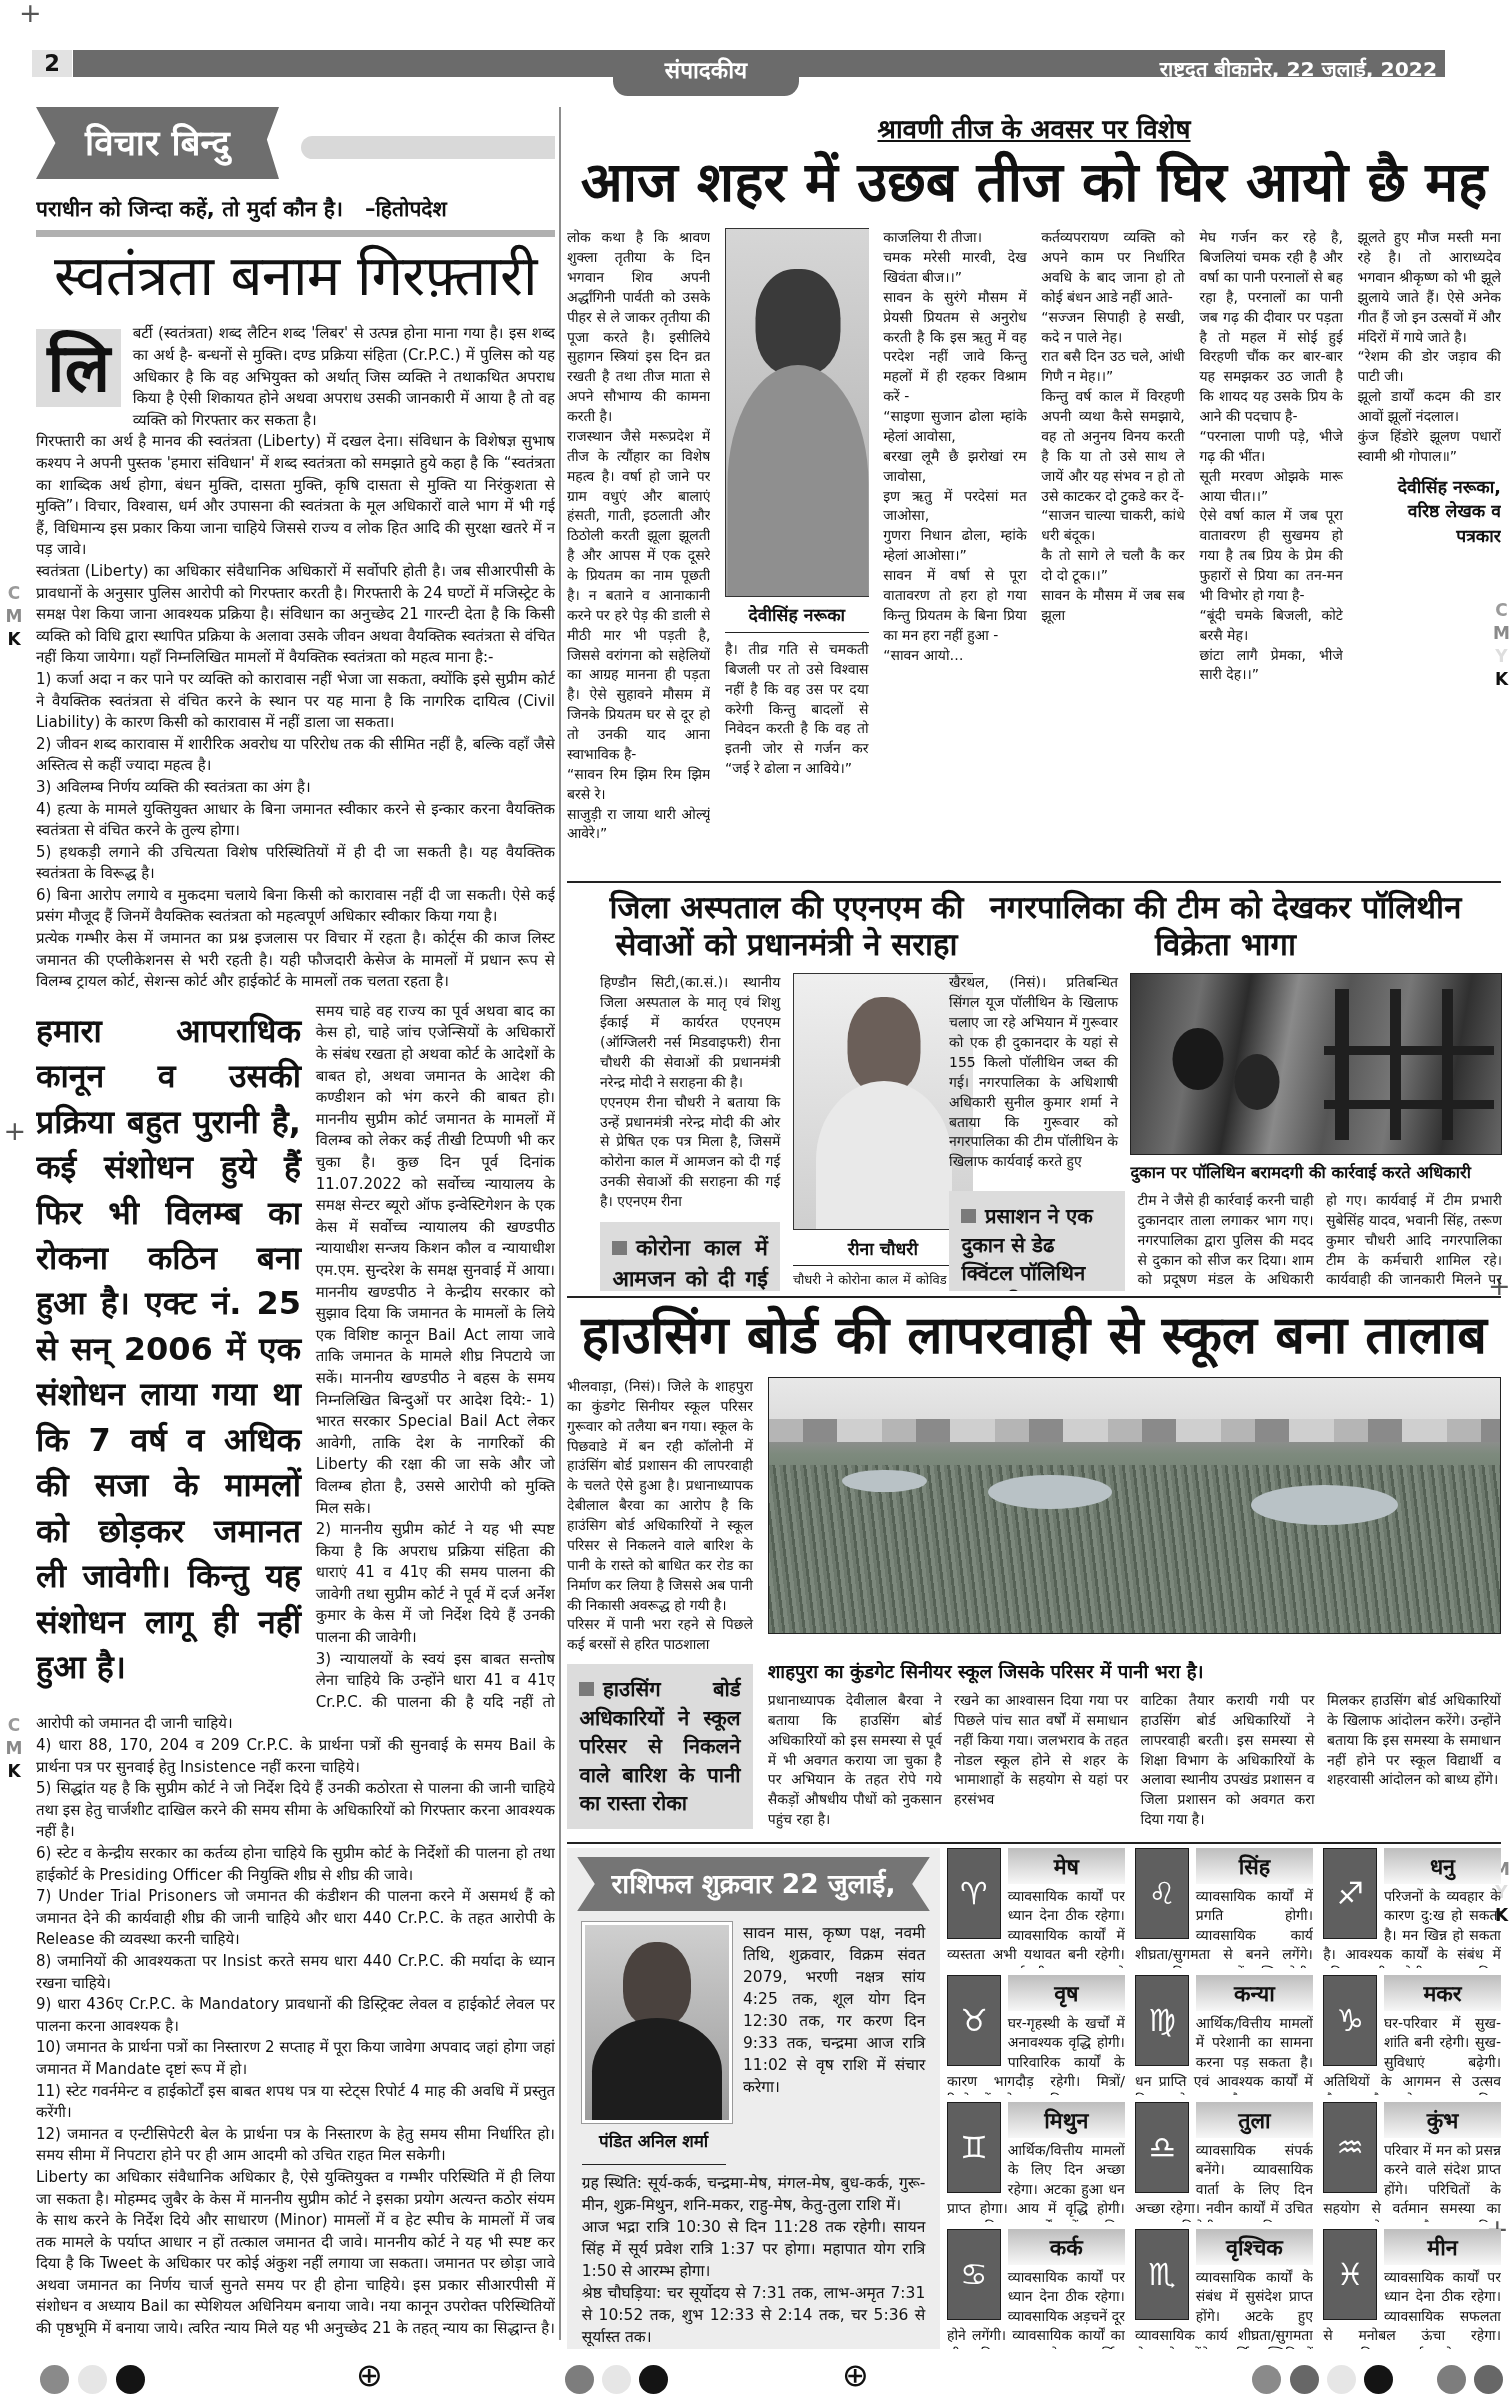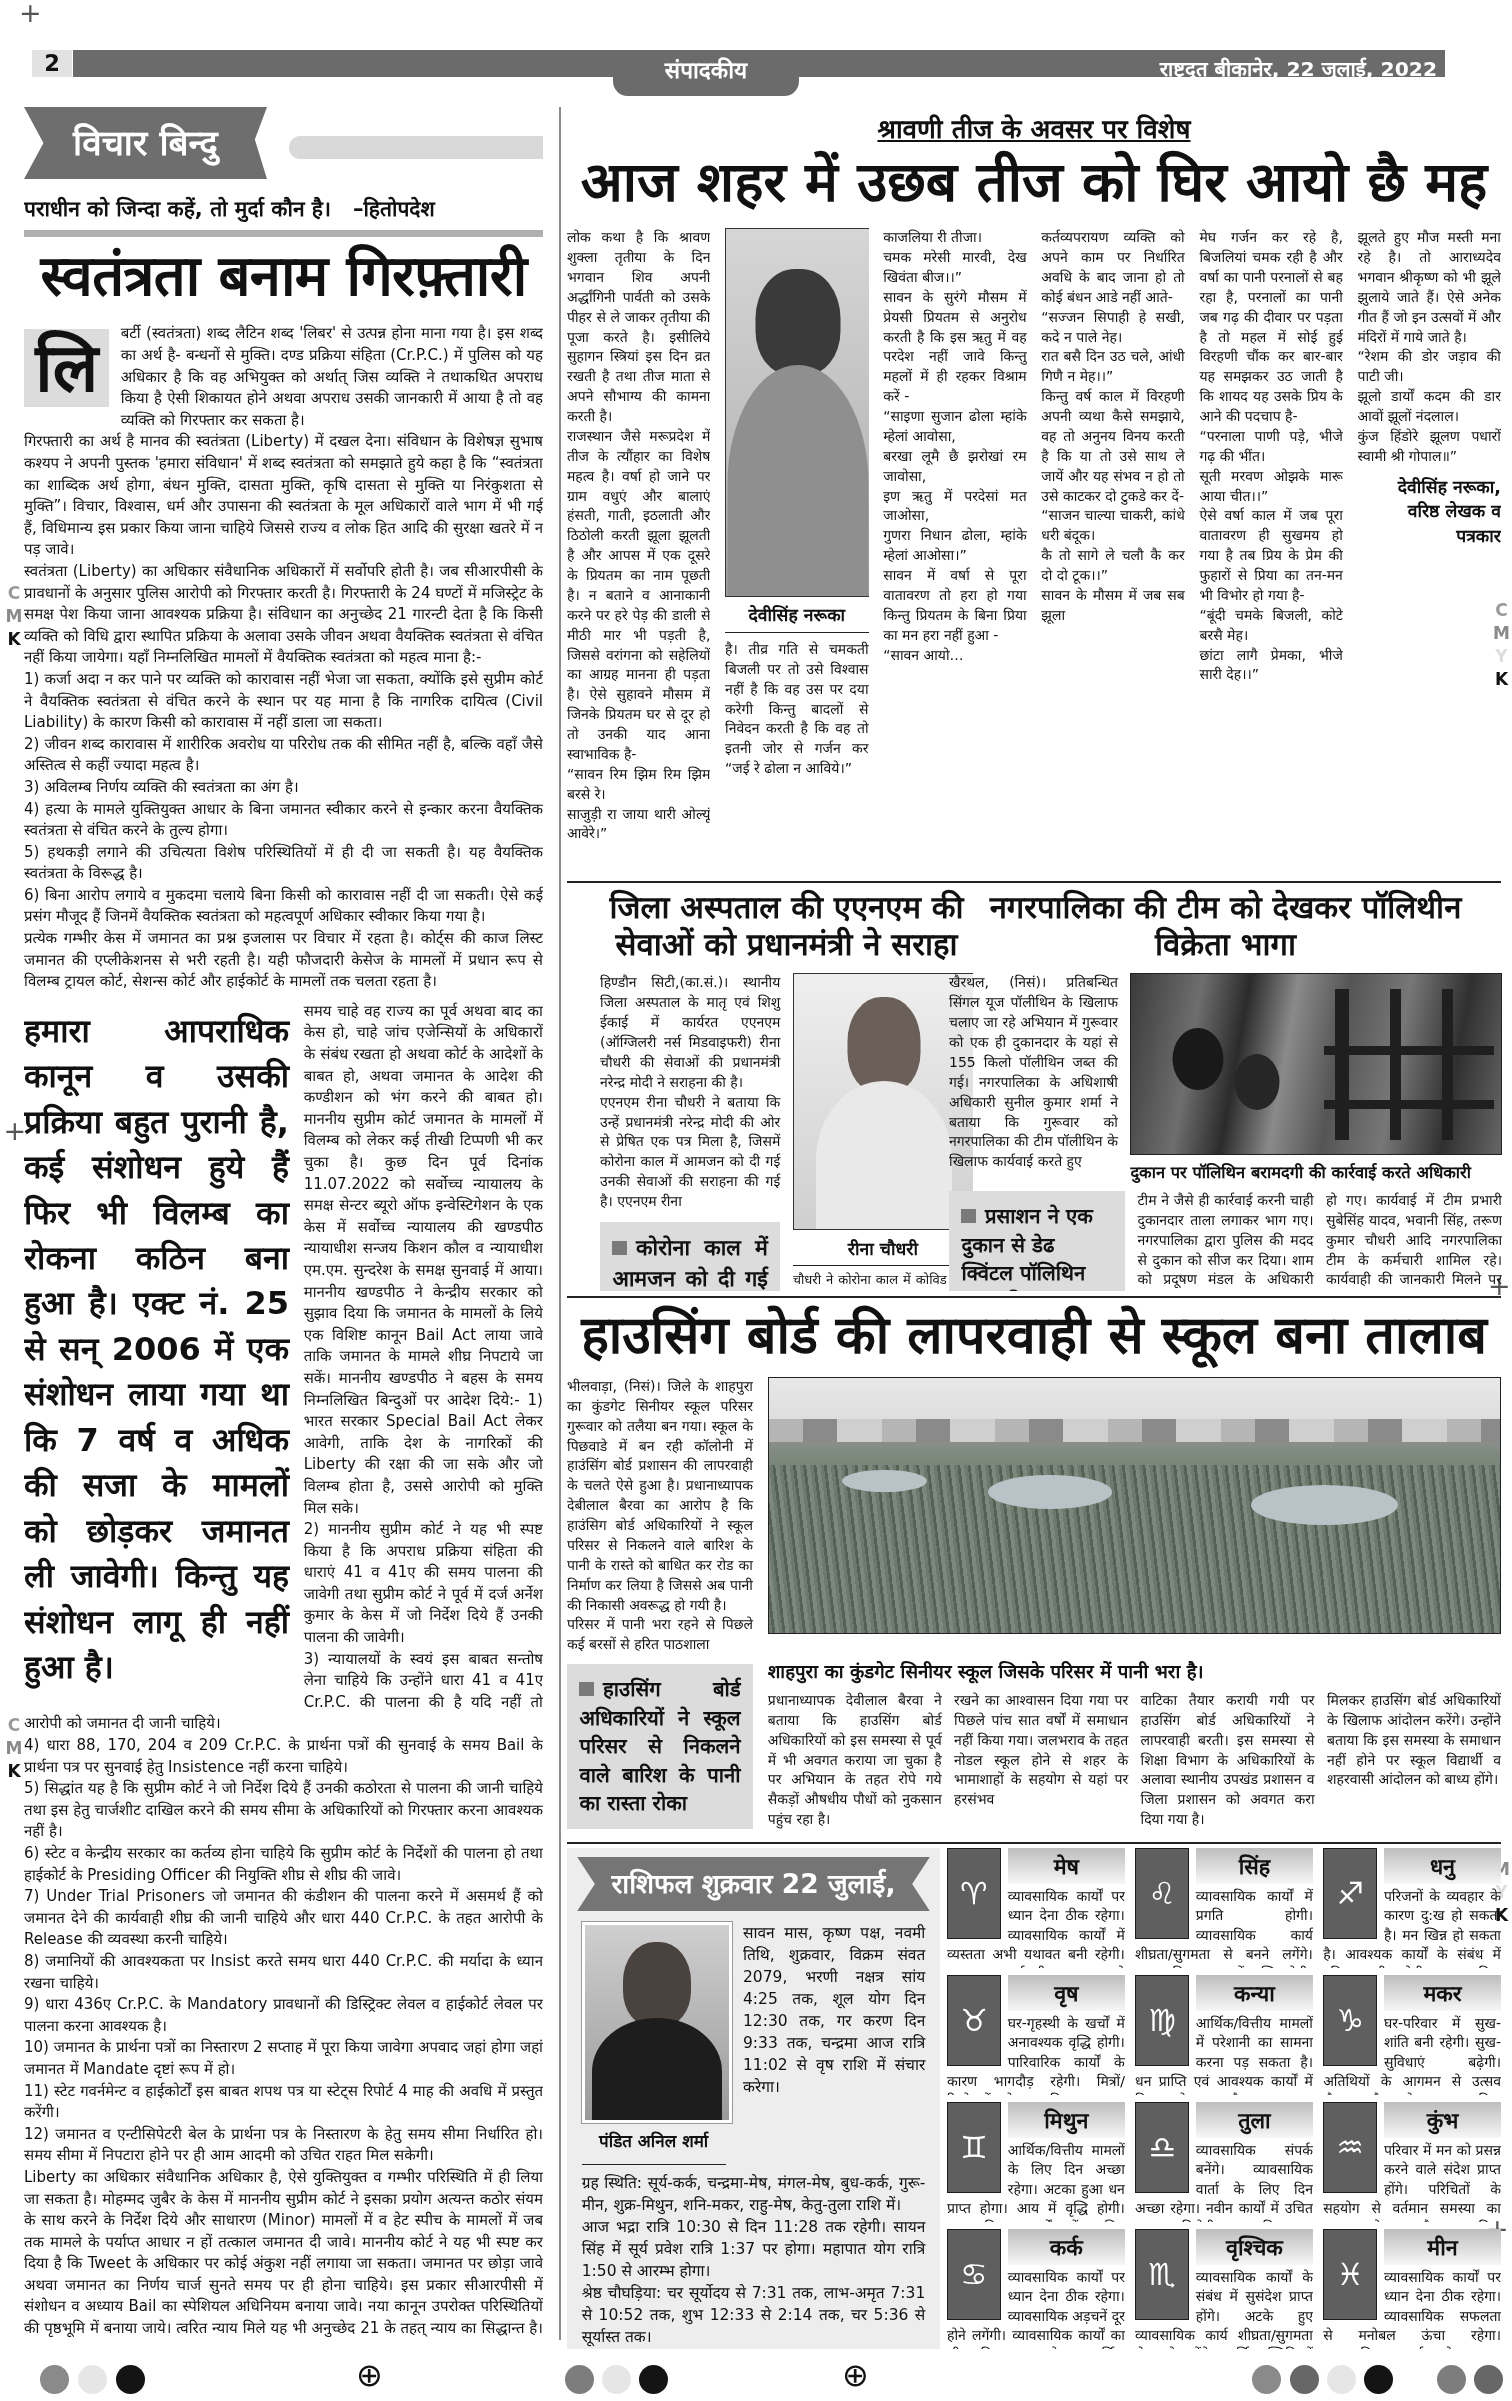--- a/index.html
+++ b/index.html
@@ -9,28 +9,28 @@
   .prewrap{white-space:pre-line;}
   .just{text-align:justify;}
   
   #hdr-bar{left:73px;top:50px;width:1372px;height:27px;background:#6b6b6b;}
   #hdr-tab{left:613px;top:50px;width:186px;height:46px;background:#6b6b6b;border-radius:0 0 14.7px 14.7px;}
   #page-num{left:32px;top:50px;width:40px;height:27px;background:#e2e2e2;color:#111;
             font-size:22.6px;font-weight:bold;text-align:center;line-height:27px;}
   #section-label{left:613px;top:54px;width:186px;color:#fff;font-size:22.6px;font-weight:bold;text-align:center;}
   #masthead{left:807px;top:54px;width:630px;color:#fff;font-size:20.3px;font-weight:bold;text-align:right;}
   
-  #editorial{left:24px;top:107px;width:519px;height:2230px;overflow:hidden;}
+  #editorial{left:36px;top:107px;width:519px;height:2230px;overflow:hidden;}
   #vb-flag{position:relative;width:243px;height:72px;background:#6e6e6e;color:#fff;
            clip-path:polygon(0 0,100% 0,95% 45%,100% 100%,0 100%,8% 50%);
            font-size:35px;font-weight:bold;line-height:72px;text-align:center;}
   #vb-pill{position:absolute;left:265px;top:29px;width:271px;height:22.6px;background:#d9d9d9;border-radius:12.4px;}
   .ed-quote{margin:14.7px 0 4.5px 0;font-size:21px;font-weight:bold;text-align:left;}
   .gray-rule{height:7.3px;background:#b0b0b0;margin:8px 0 5.6px 0;}
-  #ed-headline{font-size:56px;font-weight:bold;text-align:center;line-height:1.08;margin:9px 0 17px 0;letter-spacing:-0.6px;}
+  #ed-headline{font-size:56px;font-weight:normal;text-align:center;line-height:1.08;margin:9px 0 17px 0;letter-spacing:-0.6px;}
   .ed-body{font-size:15px;line-height:1.44;}
   .dropcap{float:left;font-size:67px;line-height:1;font-weight:bold;background:#dcdcdc;
            padding:5.6px 11.3px;margin:5.6px 11.3px 3.4px 0;}
   .ed-pull{float:left;width:265px;padding:8px 14.7px 8px 0;font-size:32px;line-height:1.42;font-weight:bold;text-align:justify;}
   .ed-byline{margin-top:10.2px;text-align:right;font-size:19px;font-weight:bold;line-height:1.45;}
   
   #vrule{left:559px;top:107px;width:1.7px;height:2233px;background:#8d8d8d;}
   .hline{left:567px;width:934px;height:1.7px;background:#222;}
   
   #teej{left:567px;top:107px;width:934px;height:771px;overflow:hidden;}

